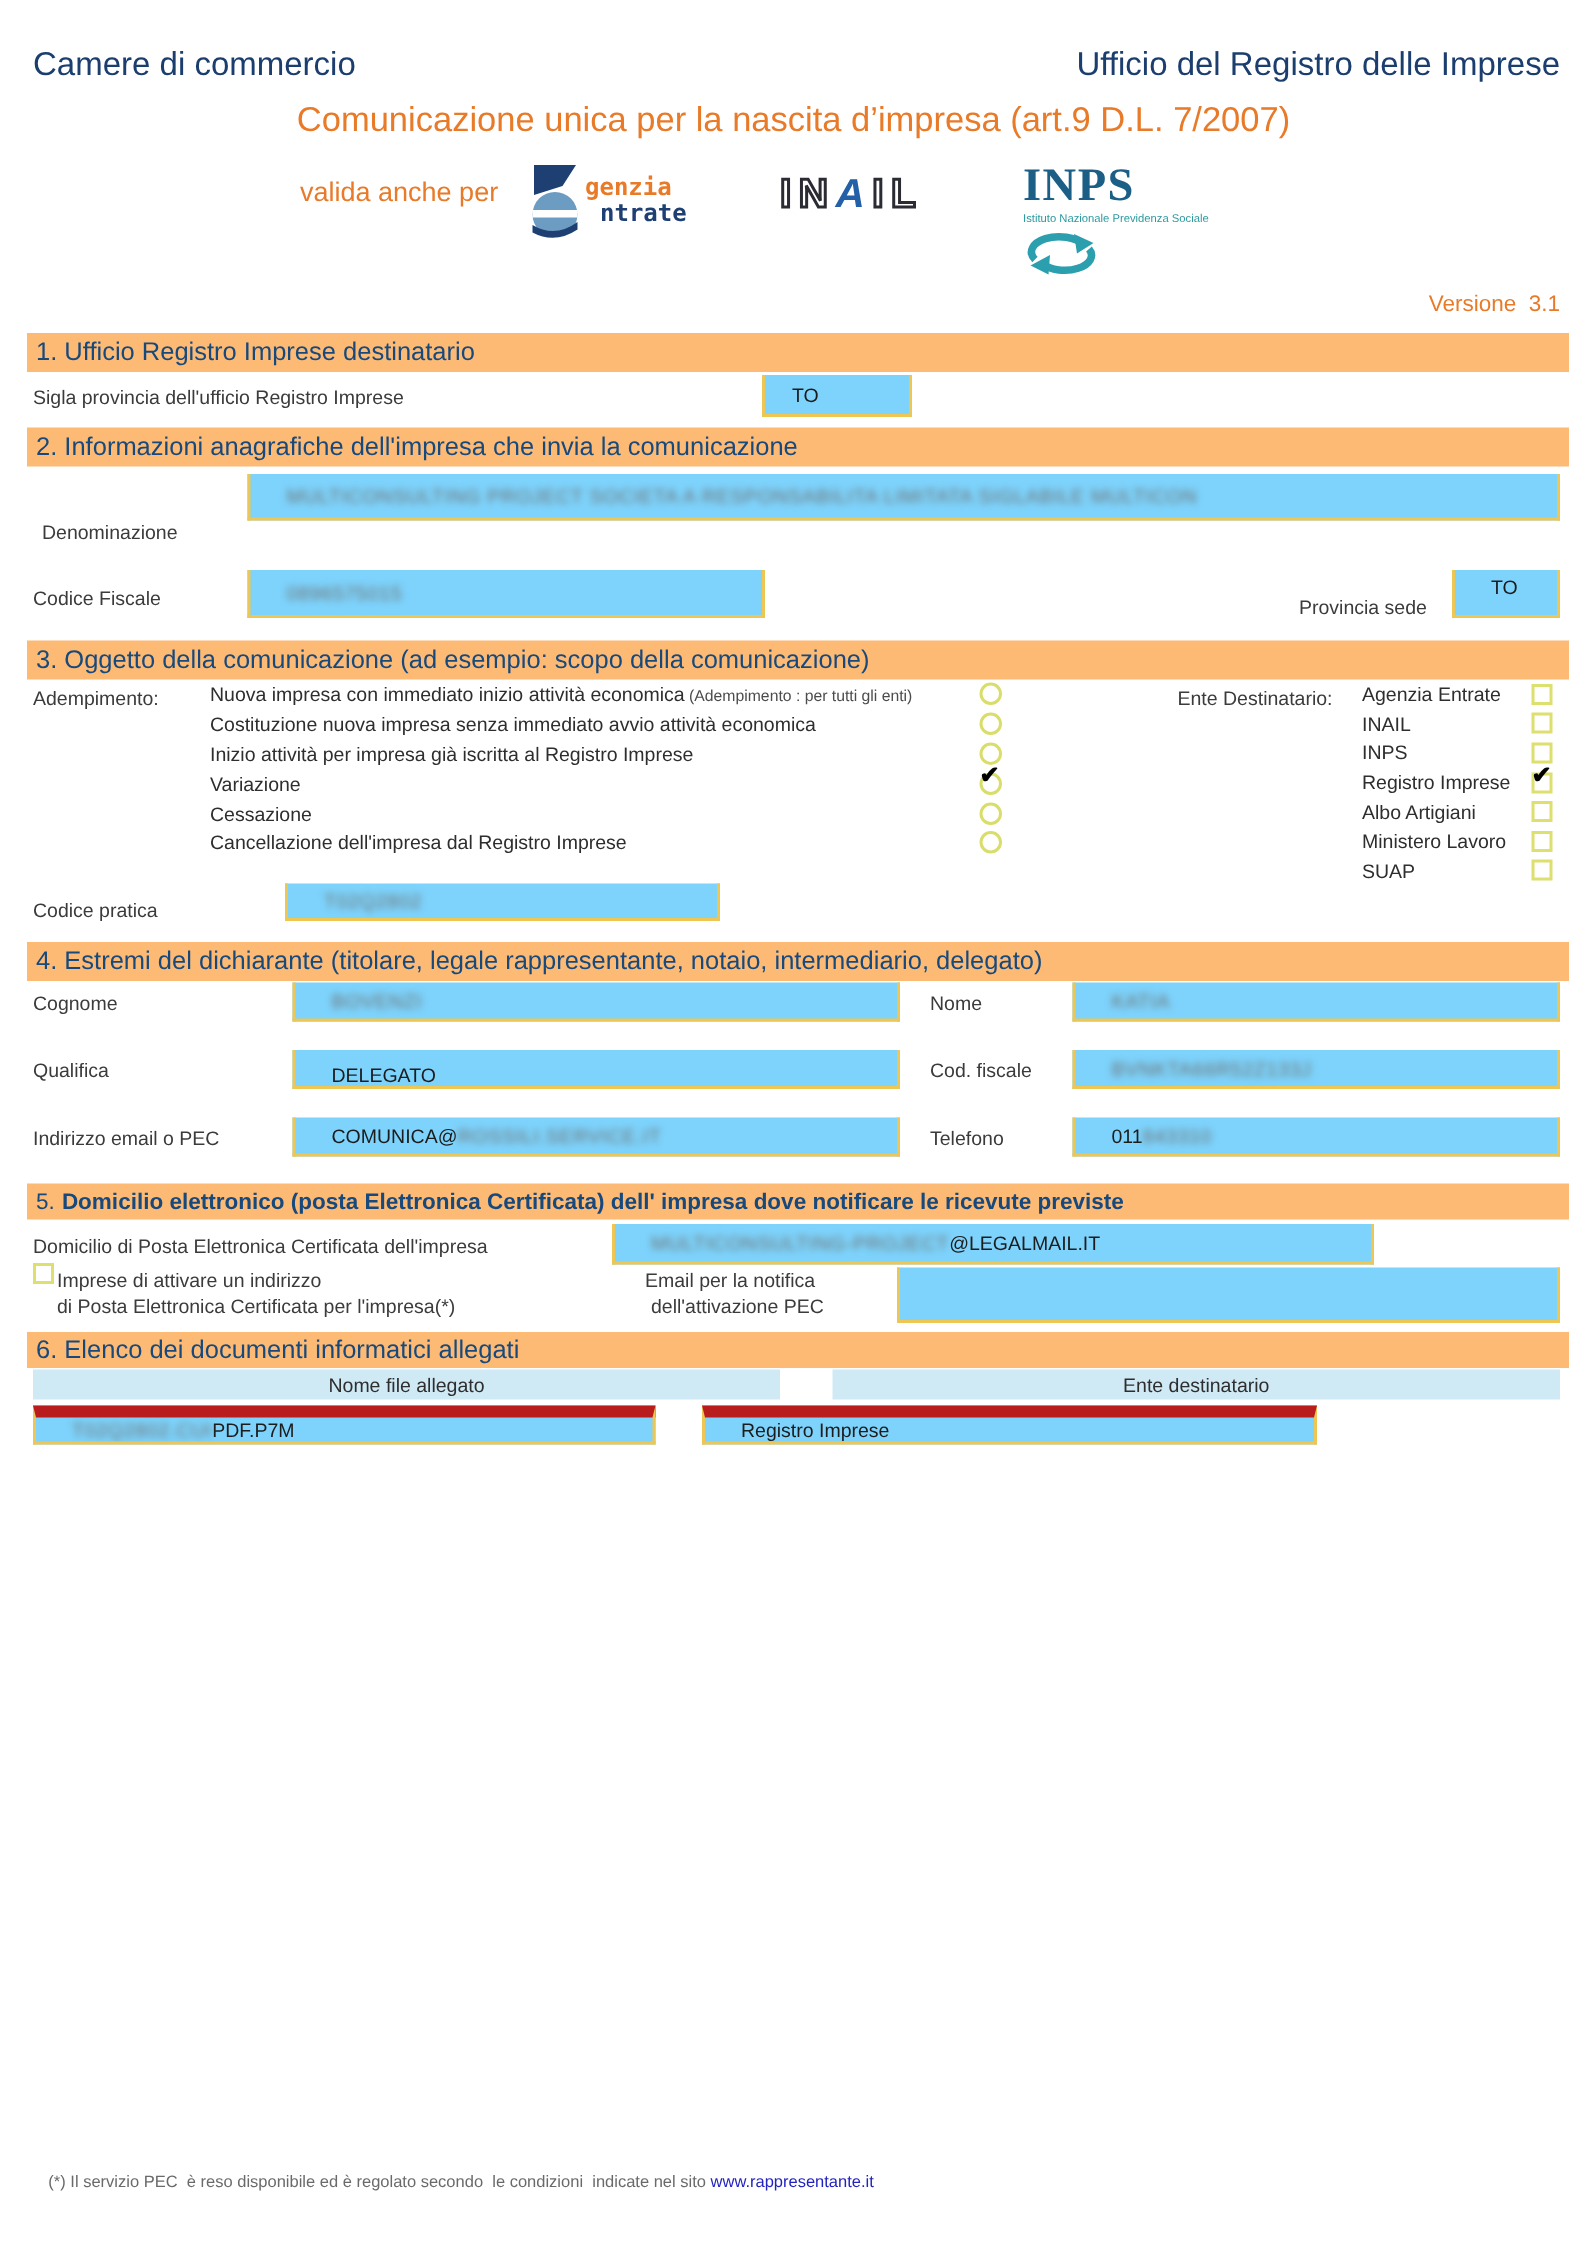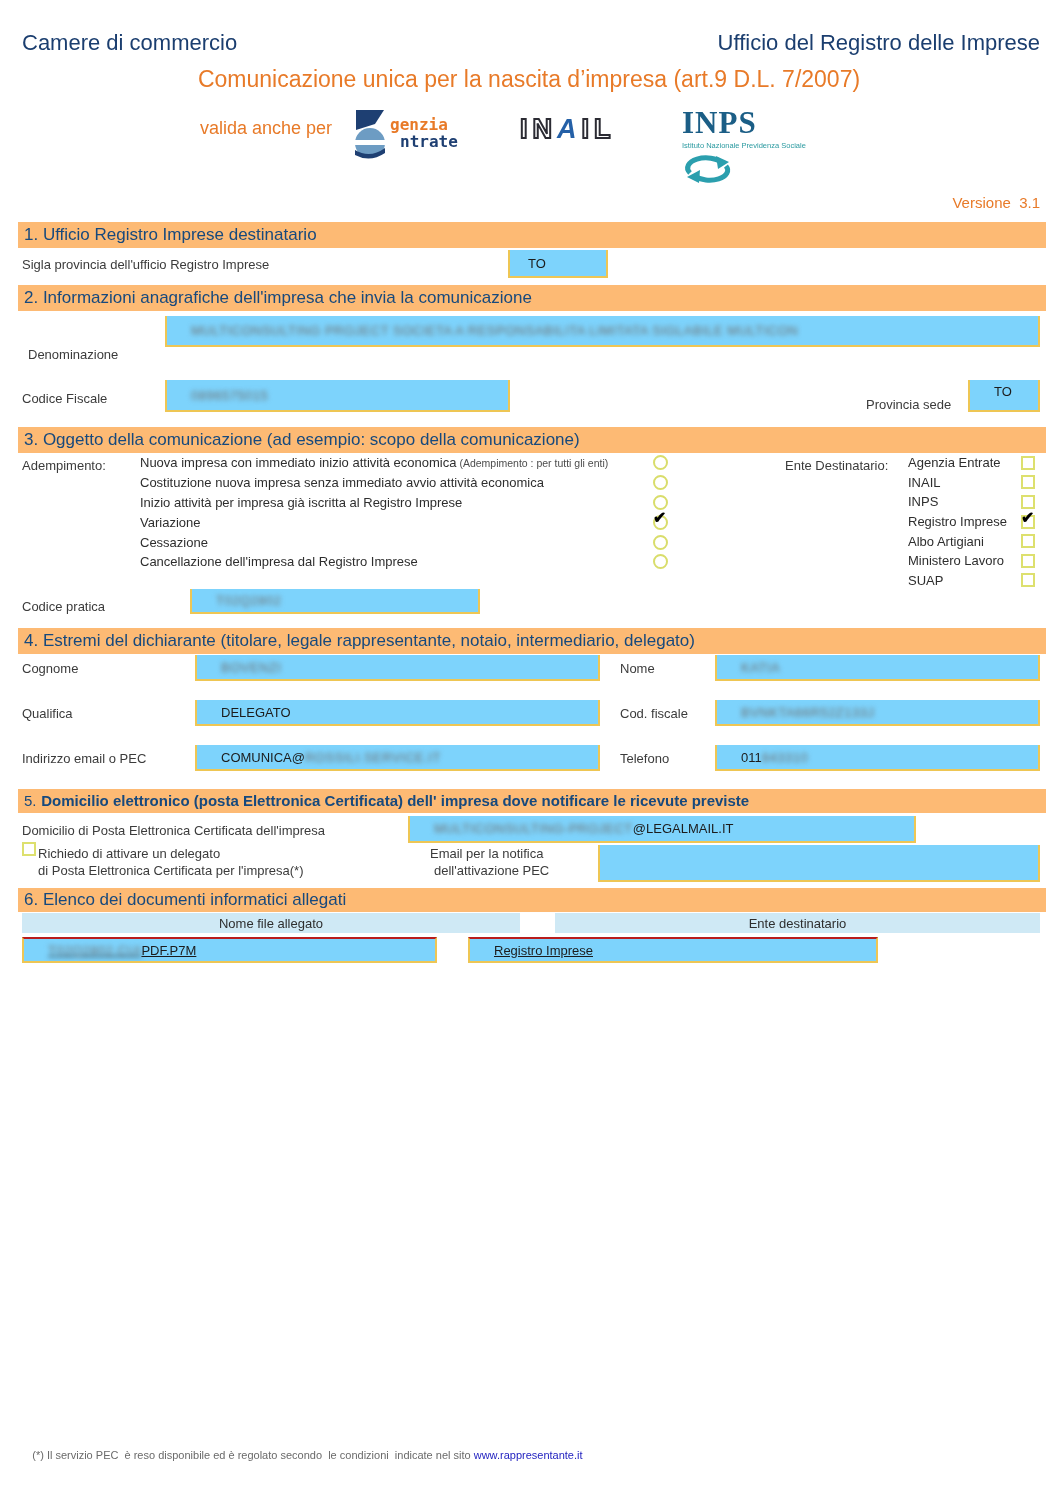--- a/index.html
+++ b/index.html
@@ -9,21 +9,21 @@
   .hdr-left{left:22px;top:30px;font-size:22px;color:#1b3e6f;}
   .hdr-right{right:18px;top:30px;font-size:22px;color:#1b3e6f;}
   .doc-title{left:0;right:0;top:66px;text-align:center;font-size:23px;color:#e87a28;}
   .valida{left:200px;top:118px;font-size:18px;color:#e87a28;}
   .versione{right:18px;top:194px;font-size:15px;color:#e87a28;white-space:pre;}
   .bar{left:18px;width:1022px;height:22px;background:#fdba74;color:#17497d;font-size:17px;padding:2px 0 2px 6px;box-sizing:content-box;line-height:22px;}
   .bar .num-normal{font-weight:normal;}
   .bar .bold{font-weight:bold;font-size:15px;}
   .lbl{font-size:13px;color:#3b3b3b;white-space:nowrap;}
   .fbox{background:#7dd3fc;border:2px solid #eec654;border-top:none;box-sizing:border-box;font-size:13px;color:#1c1c1c;display:flex;align-items:center;padding:0 24px;white-space:nowrap;overflow:hidden;}
-  .fbox-full{border-top:2px solid #b91c1c;text-decoration:underline;}
+  .fbox-full{border-top:8px solid #b91c1c;}
   .redacted{filter:blur(2.6px);color:#6f6f6f;letter-spacing:.5px;}
   .opt-row{display:flex;justify-content:space-between;align-items:center;height:19.8px;}
   .opt-label{font-size:13px;color:#2e2e2e;white-space:nowrap;}
   .opt-note{font-size:10.5px;color:#4c4c4c;}
   .ente-row{display:flex;justify-content:space-between;align-items:center;height:19.6px;}
   .radio{position:relative;width:11px;height:11px;border:2px solid #d9dd6b;border-radius:50%;display:inline-block;background:#fff;}
   .checkbox{position:relative;width:10px;height:10px;border:2px solid #dde06e;display:inline-block;background:#fff;}
   .glyph{display:none;position:absolute;top:-7px;left:-2px;font-size:16px;color:#000;font-weight:bold;line-height:1;}
   .radio.checked .glyph,.checkbox.checked .glyph{display:block;}
   .two-line{font-size:13px;color:#3b3b3b;line-height:17px;white-space:nowrap;}
@@ -182,21 +182,21 @@
   <div class="abs lbl" style="left:22px;top:661px;">Cognome</div>
   <div class="abs fbox" style="left:195px;top:655px;width:405px;height:26px;">
     <span class="redacted">BOVENZI</span>
   </div>
   <div class="abs lbl" style="left:620px;top:661px;">Nome</div>
   <div class="abs fbox" style="left:715px;top:655px;width:325px;height:26px;">
     <span class="redacted">KATIA</span>
   </div>
 
   <div class="abs lbl" style="left:22px;top:706px;">Qualifica</div>
-  <div class="abs fbox" style="left:195px;top:700px;width:405px;height:26px;">
+  <div class="abs fbox" style="left:195px;top:700px;width:405px;height:26px;align-items:flex-end;">
     <span>DELEGATO</span>
   </div>
   <div class="abs lbl" style="left:620px;top:706px;">Cod. fiscale</div>
   <div class="abs fbox" style="left:715px;top:700px;width:325px;height:26px;">
     <span class="redacted">BVNKTA66R52Z133J</span>
   </div>
 
   <div class="abs lbl" style="left:22px;top:751px;">Indirizzo email o PEC</div>
   <div class="abs fbox" style="left:195px;top:745px;width:405px;height:26px;">
     <span>COMUNICA@</span>
@@ -213,21 +213,21 @@
     <span class="num-normal" style="font-size:15px;">5.</span>
     <span class="bold">Domicilio elettronico (posta Elettronica Certificata) dell' impresa dove notificare le ricevute previste</span>
   </div>
   <div class="abs lbl" style="left:22px;top:823px;">Domicilio di Posta Elettronica Certificata dell'impresa</div>
   <div class="abs fbox" style="left:408px;top:816px;width:508px;height:27px;">
     <span class="redacted">MULTICONSULTING-PROJECT</span>
       <span>@LEGALMAIL.IT</span>
   </div>
   <span class="abs checkbox" style="left:22px;top:842px;"></span>
   <div class="abs two-line" style="left:38px;top:845px;">
-    <div>Richiedo di attivare un delegato</div>
+    <div>Imprese di attivare un indirizzo</div>
     <div>di Posta Elettronica Certificata per l'impresa(*)</div>
   </div>
   <div class="abs two-line" style="left:430px;top:845px;">
     <div>Email per la notifica</div>
     <div style="margin-left:4px;">dell'attivazione PEC</div>
   </div>
   <div class="abs fbox" style="left:598px;top:845px;width:442px;height:37px;">
     <span></span>
   </div>
 

